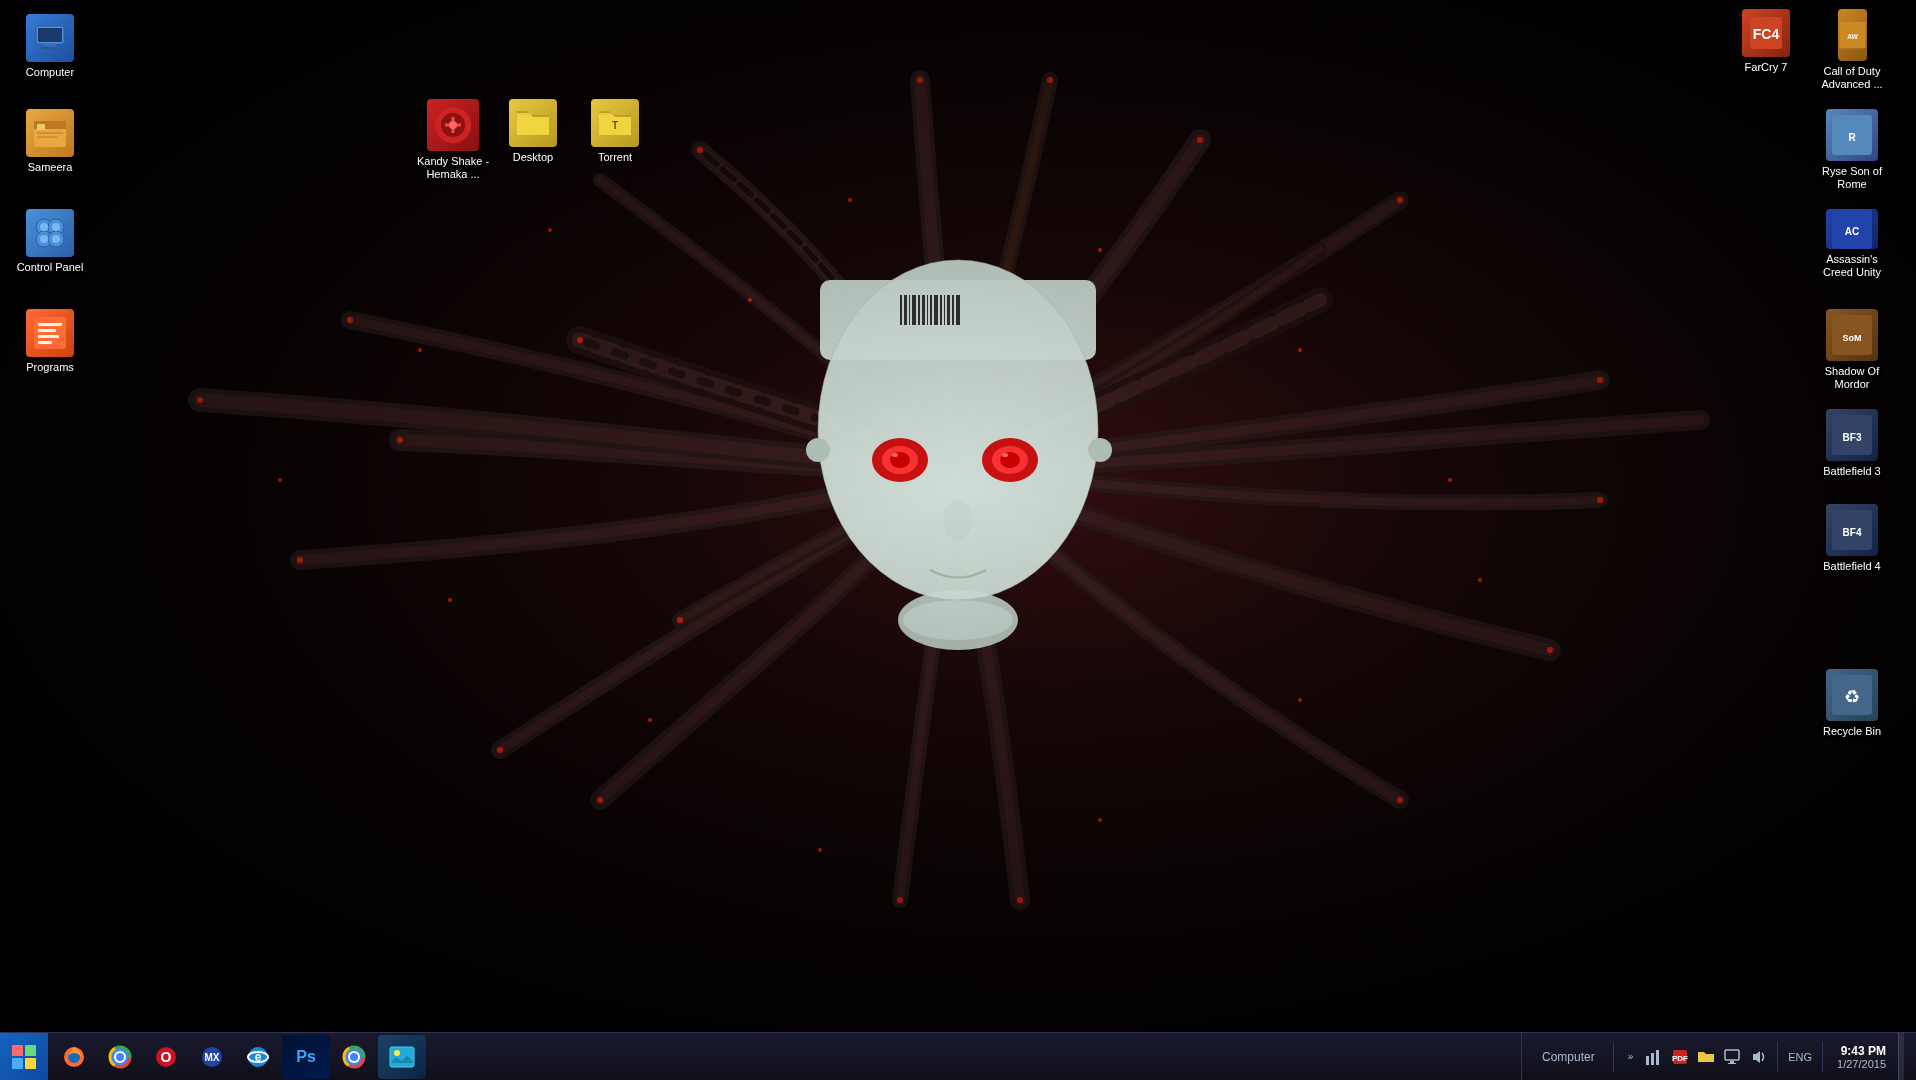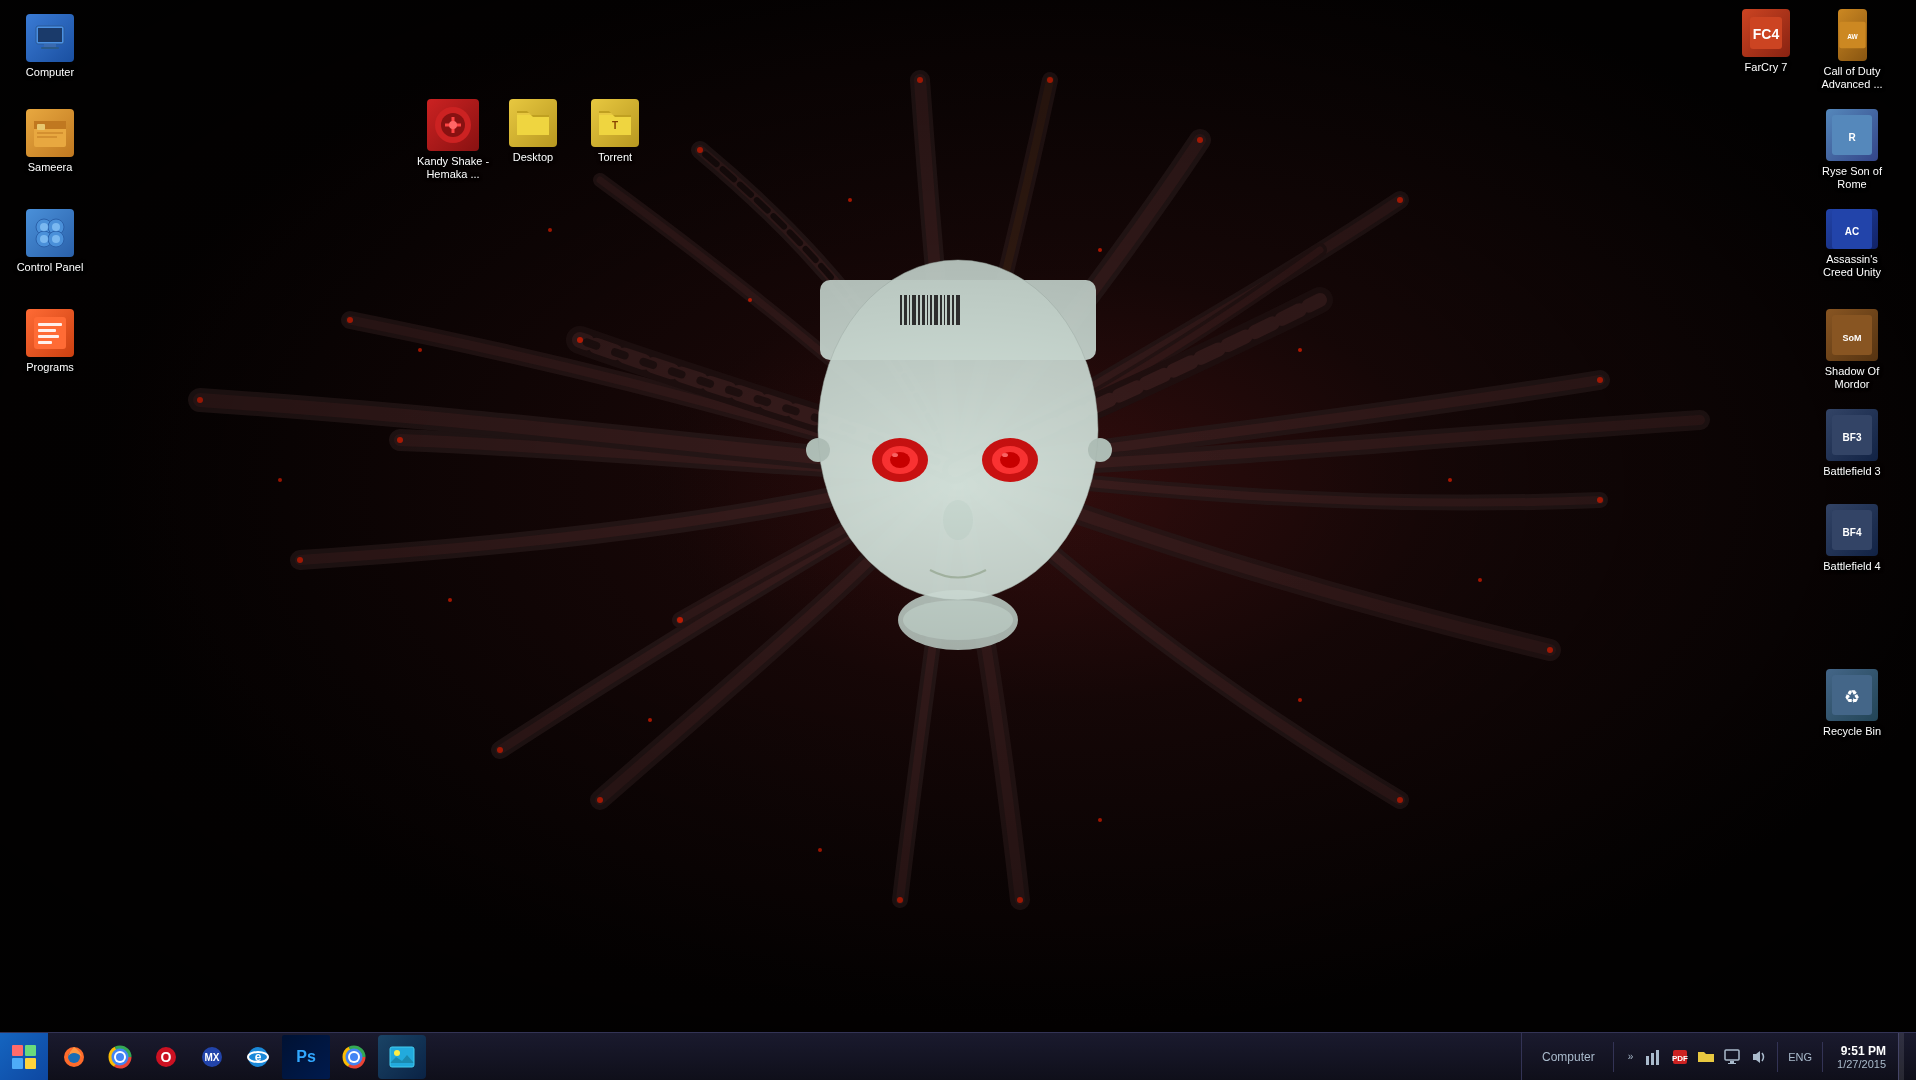--- a/index.html
+++ b/index.html
@@ -694,19 +694,19 @@
       <path d="M13,5 Q16,9 13,13" stroke="#aabbcc" stroke-width="1.5" fill="none"></path>
     </svg>
 
     <div class="taskbar-sep"></div>
 
     <span class="sys-icon" style="font-size:11px;color:#aabbcc;">ENG</span>
 
     <div class="taskbar-sep"></div>
 
     <div id="clock">
-      <span class="clock-time">9:51 PM</span>
+      <span class="clock-time">9:43 PM</span>
       <span class="clock-date">1/27/2015</span>
     </div>
 
     <div id="show-desktop" title="Show Desktop"></div>
   </div>
 </div>
 
 </body></html>

